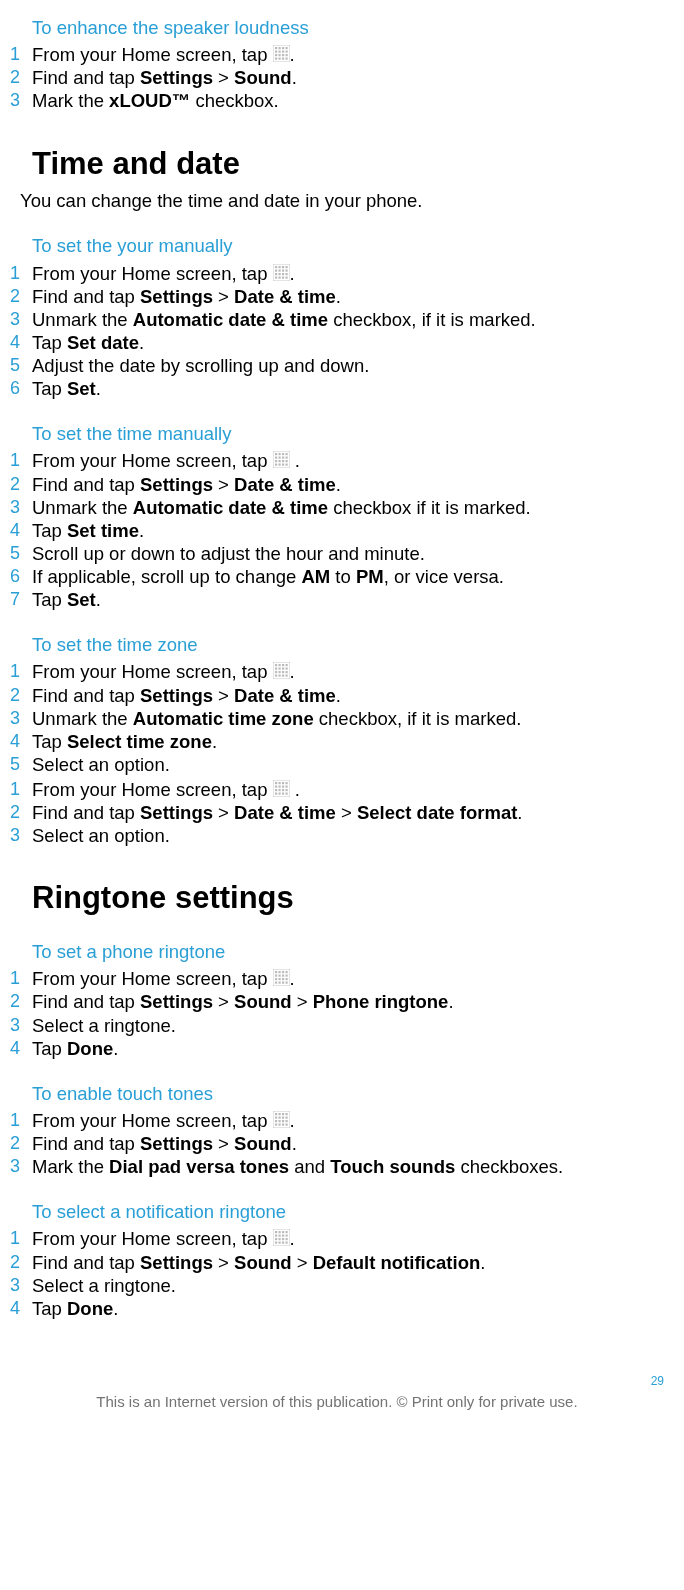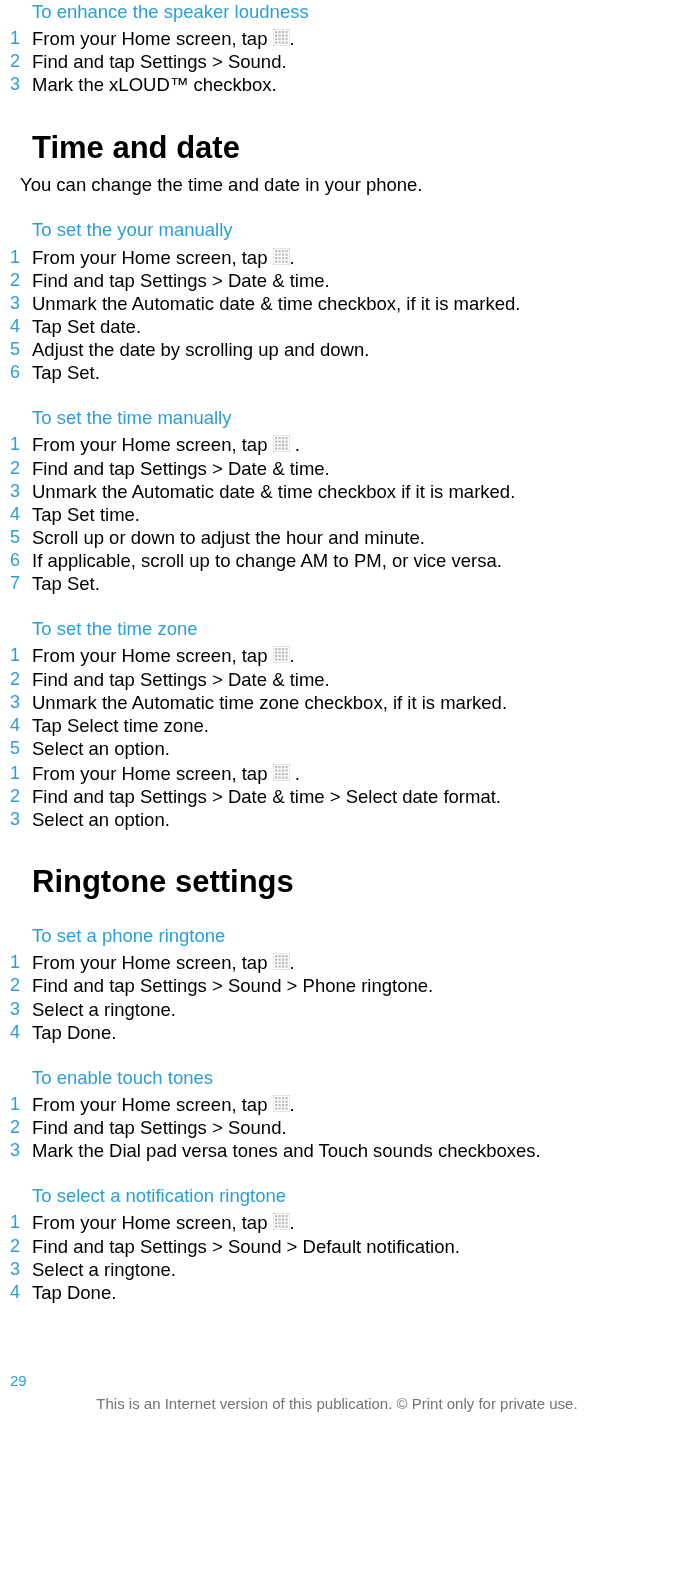--- a/index.html
+++ b/index.html
@@ -13,21 +13,21 @@
       padding: 0 20px 0 10px;
     }
     .section-heading {
       color: #2a9fd6;
       font-weight: normal;
       font-size: 18.5px;
       margin-left: 22px;
       margin-top: 22px;
       margin-bottom: 4px;
     }
-    .section-heading.first { margin-top: 0; }
+    .section-heading.first { margin-top: 16px; }
     .h2 {
       color: #000;
       font-weight: bold;
       font-size: 31px;
       margin-left: 22px;
       margin-top: 32px;
       margin-bottom: 6px;
     }
     .intro {
       margin-left: 10px;
@@ -40,31 +40,31 @@
       align-items: flex-start;
       margin-bottom: 0;
     }
     .num {
       color: #2a9fd6;
       width: 22px;
       flex-shrink: 0;
       font-size: 18px;
     }
     .txt { flex: 1; }
-    .b { font-weight: normal; }
+    .b { font-weight: bold; }
     .icon-apps {
       display: inline-block;
       vertical-align: -1px;
     }
     .icon-apps svg { display: block; }
     .page-num {
-      text-align: left;
+      text-align: right;
       color: #2a9fd6;
-      font-size: 15px;
-      margin-top: 68px;
+      font-size: 12px;
+      margin-top: 54px;
     }
     .footer {
       text-align: center;
       color: #737373;
       font-size: 15px;
       margin-top: 4px;
       margin-bottom: 10px;
     }
   </style>
 </head>

